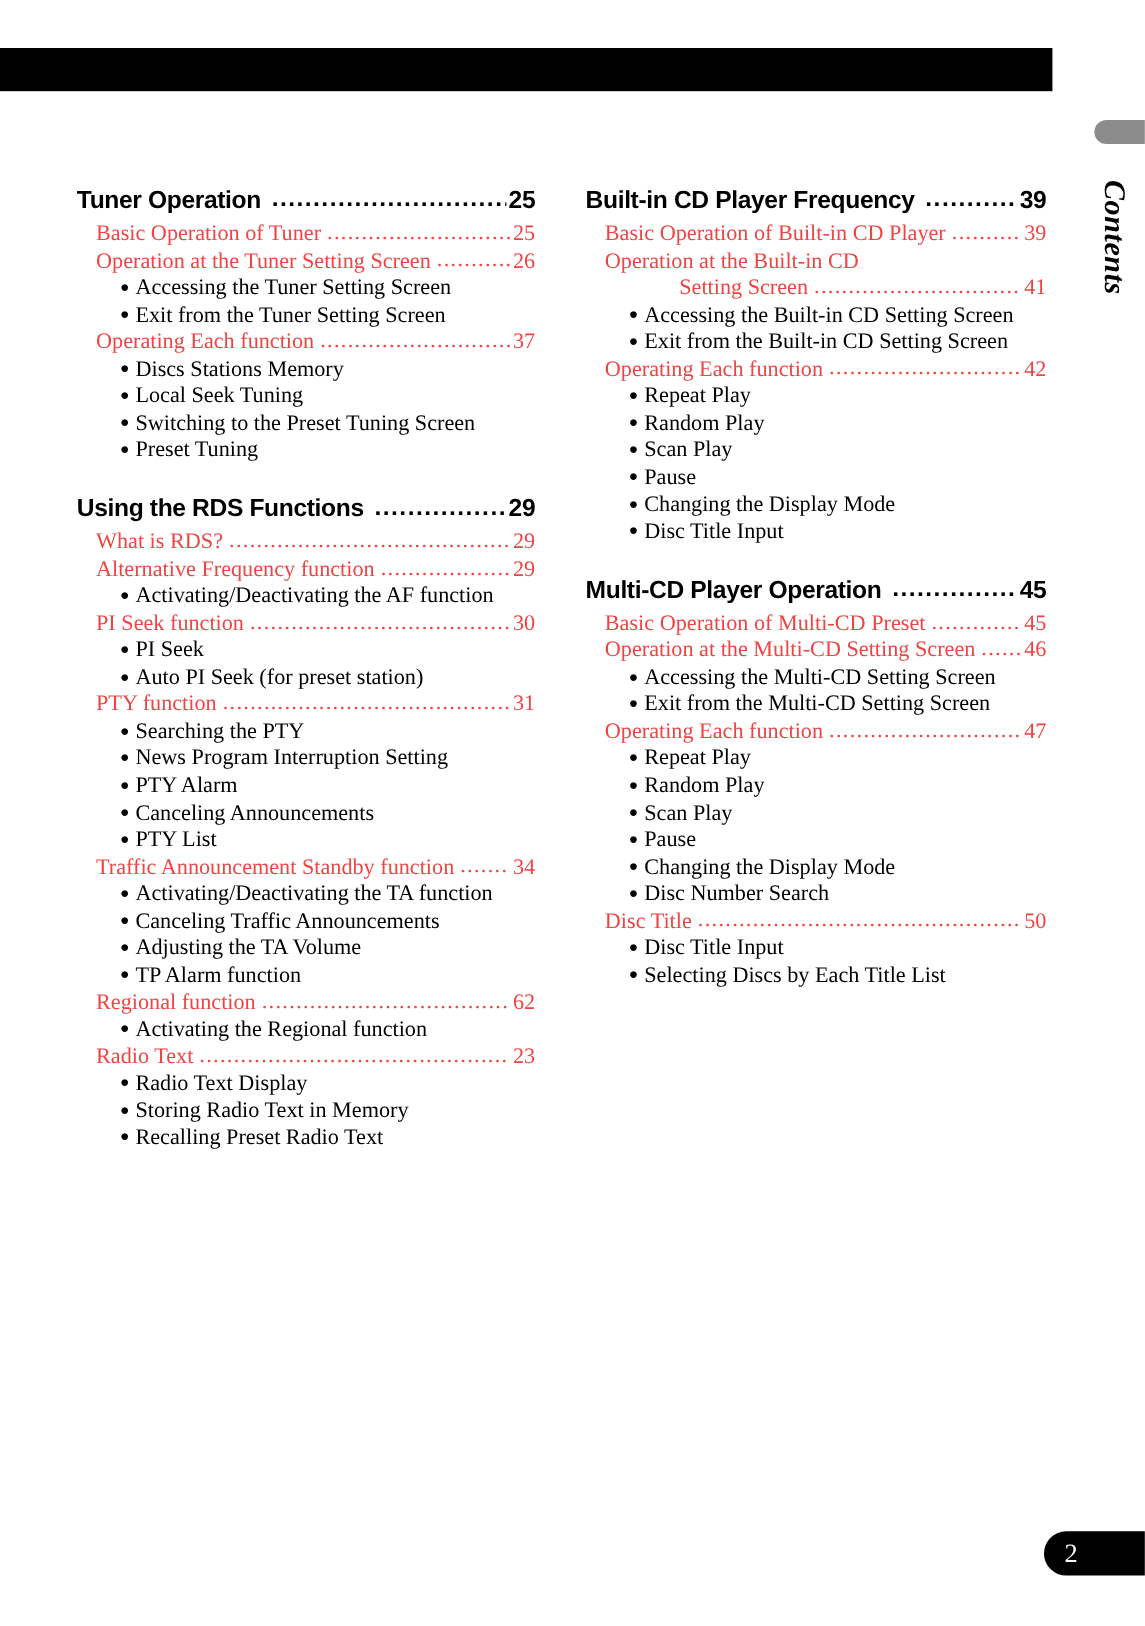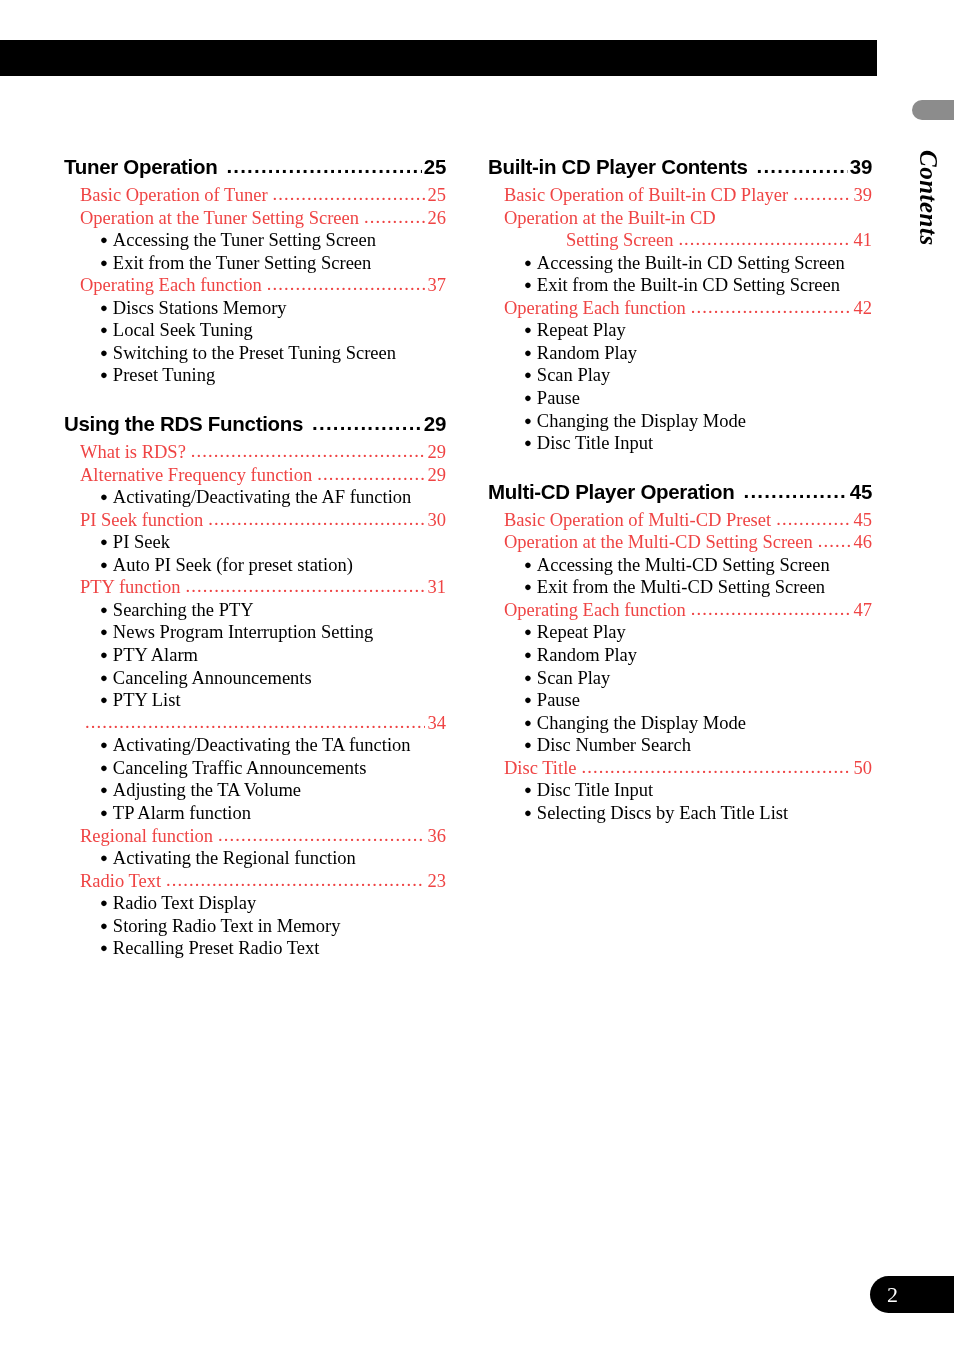--- a/index.html
+++ b/index.html
@@ -289,20 +289,21 @@
         </div>
         <div class="bullet">
           <span class="dot">●</span>
           <span class="t">Canceling Announcements</span>
         </div>
         <div class="bullet">
           <span class="dot">●</span>
           <span class="t">PTY List</span>
         </div>
         <div class="entry">
+          <span class="t">Traffic Announcement Standby function</span>
           <span class="leader">................................................................................................................................................................</span>
           <span class="pg">34</span>
         </div>
         <div class="bullet">
           <span class="dot">●</span>
           <span class="t">Activating/Deactivating the TA function</span>
         </div>
         <div class="bullet">
           <span class="dot">●</span>
           <span class="t">Canceling Traffic Announcements</span>
@@ -311,21 +312,21 @@
           <span class="dot">●</span>
           <span class="t">Adjusting the TA Volume</span>
         </div>
         <div class="bullet">
           <span class="dot">●</span>
           <span class="t">TP Alarm function</span>
         </div>
         <div class="entry">
           <span class="t">Regional function</span>
           <span class="leader">................................................................................................................................................................</span>
-          <span class="pg">36</span>
+          <span class="pg">62</span>
         </div>
         <div class="bullet">
           <span class="dot">●</span>
           <span class="t">Activating the Regional function</span>
         </div>
         <div class="entry">
           <span class="t">Radio Text</span>
           <span class="leader">................................................................................................................................................................</span>
           <span class="pg">23</span>
         </div>
@@ -339,21 +340,21 @@
         </div>
         <div class="bullet">
           <span class="dot">●</span>
           <span class="t">Recalling Preset Radio Text</span>
         </div>
       </div>
     </div>
   <div class="col col-right">
       <div class="section">
         <div class="sec-head">
-          <span class="t">Built-in CD Player Contents</span>
+          <span class="t">Built-in CD Player Frequency</span>
           <span class="leader">................................................................................................................................................................</span>
           <span class="pg">39</span>
         </div>
         <div class="entry">
           <span class="t">Basic Operation of Built-in CD Player</span>
           <span class="leader">................................................................................................................................................................</span>
           <span class="pg">39</span>
         </div>
         <div class="entry nopage"><span class="t">Operation at the Built-in CD</span></div>
         <div class="entry cont">

